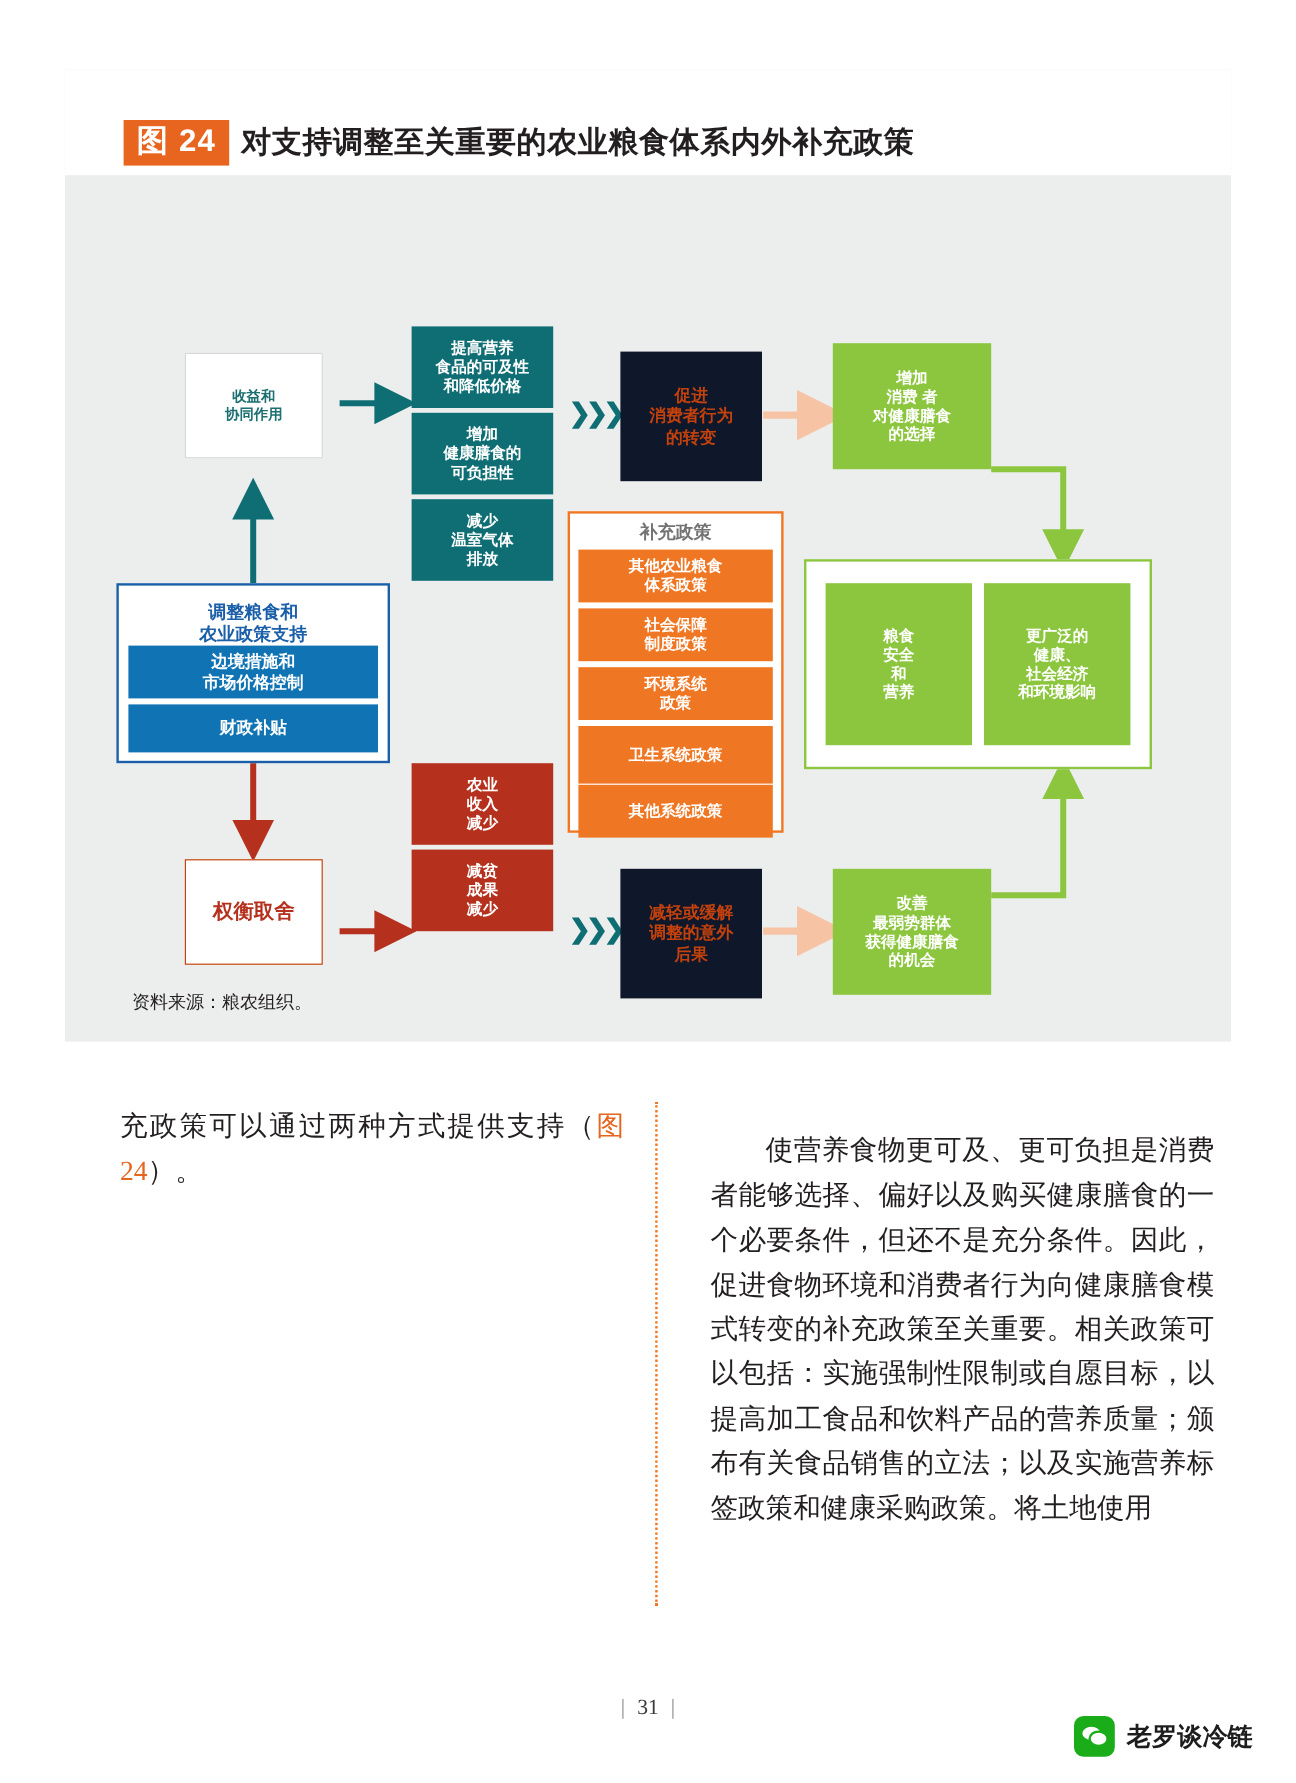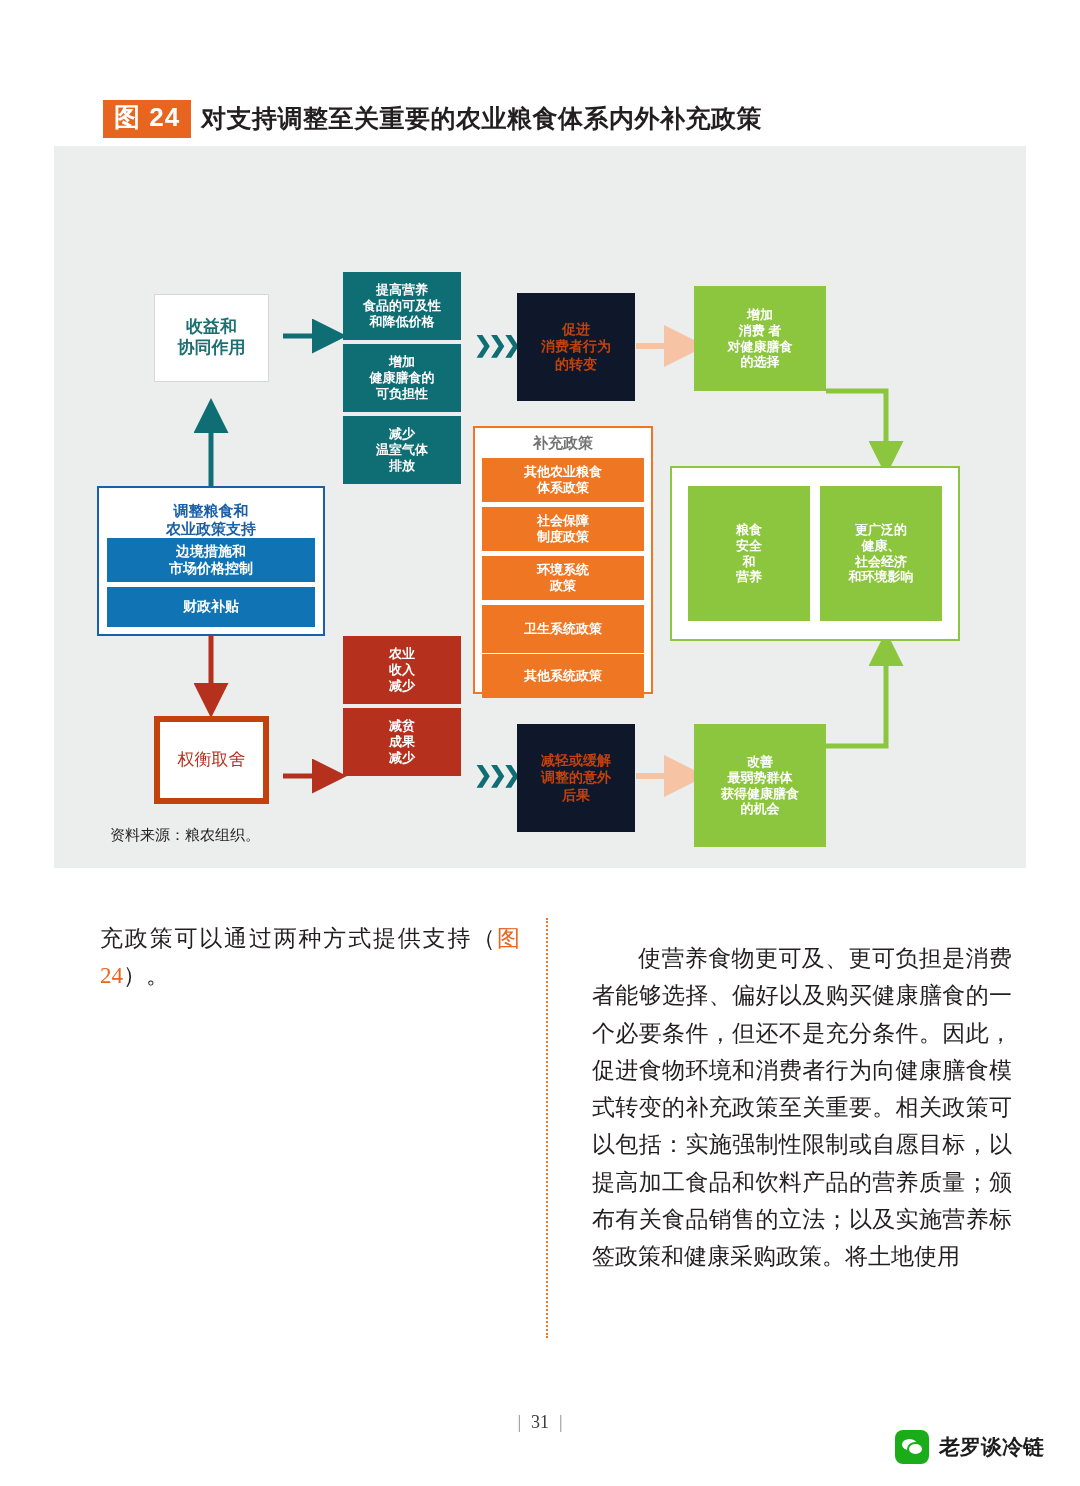--- a/index.html
+++ b/index.html
@@ -81,21 +81,21 @@
     justify-content: center;
     text-align: center;
     line-height: 1.22;
     font-size: 13px;
     white-space: pre-line;
   }
   .box-white {
     background: #ffffff;
     border: 1px solid #d6d8d8;
     color: #1d6f72;
-    font-size: 17px;
+    font-size: 12px;
     font-weight: bold;
   }
   .box-teal {
     background: #0f6e74;
     color: #ffffff;
     font-weight: bold;
   }
   .box-blue-outline {
     background: #ffffff;
     border: 2px solid #1a5fa8;
@@ -111,24 +111,24 @@
     font-weight: bold;
     font-size: 14px;
   }
   .box-darkred {
     background: #b5311d;
     color: #ffffff;
     font-weight: bold;
   }
   .box-red-white {
     background: #ffffff;
-    border: 6px solid #c2410c;
+    border: 1px solid #c2410c;
     color: #b5311d;
     font-size: 17px;
-    font-weight: normal;
+    font-weight: bold;
   }
   .box-peach {
     background: #0f172a;
     color: #c2410c;
     font-weight: bold;
     font-size: 14px;
   }
   .box-green {
     background: #8cc63e;
     color: #ffffff;
@@ -336,21 +336,21 @@
 制度政策</div>
     <div class="box box-orange" style="left:428px; top:410px; width:162px; height:44px;">环境系统
 政策</div>
     <div class="box box-orange" style="left:428px; top:459px; width:162px; height:48px;">卫生系统政策</div>
     <div class="box box-orange" style="left:428px; top:508px; width:162px; height:44px;">其他系统政策</div>
 
     <div class="box box-green" style="left:640px; top:140px; width:132px; height:105px;">增加
 消费 者
 对健康膳食
 的选择</div>
-    <div class="box box-green" style="left:640px; top:578px; width:132px; height:123px;">改善
+    <div class="box box-green" style="left:640px; top:578px; width:132px; height:105px;">改善
 最弱势群体
 获得健康膳食
 的机会</div>
 
     <div class="panel-green" style="left:616px; top:320px; width:290px; height:175px;"></div>
     <div class="box box-green" style="left:634px; top:340px; width:122px; height:135px;text-align:center;">粮食
 安全
 和
 营养</div>
     <div class="box box-green" style="left:766px; top:340px; width:122px; height:135px;">更广泛的

